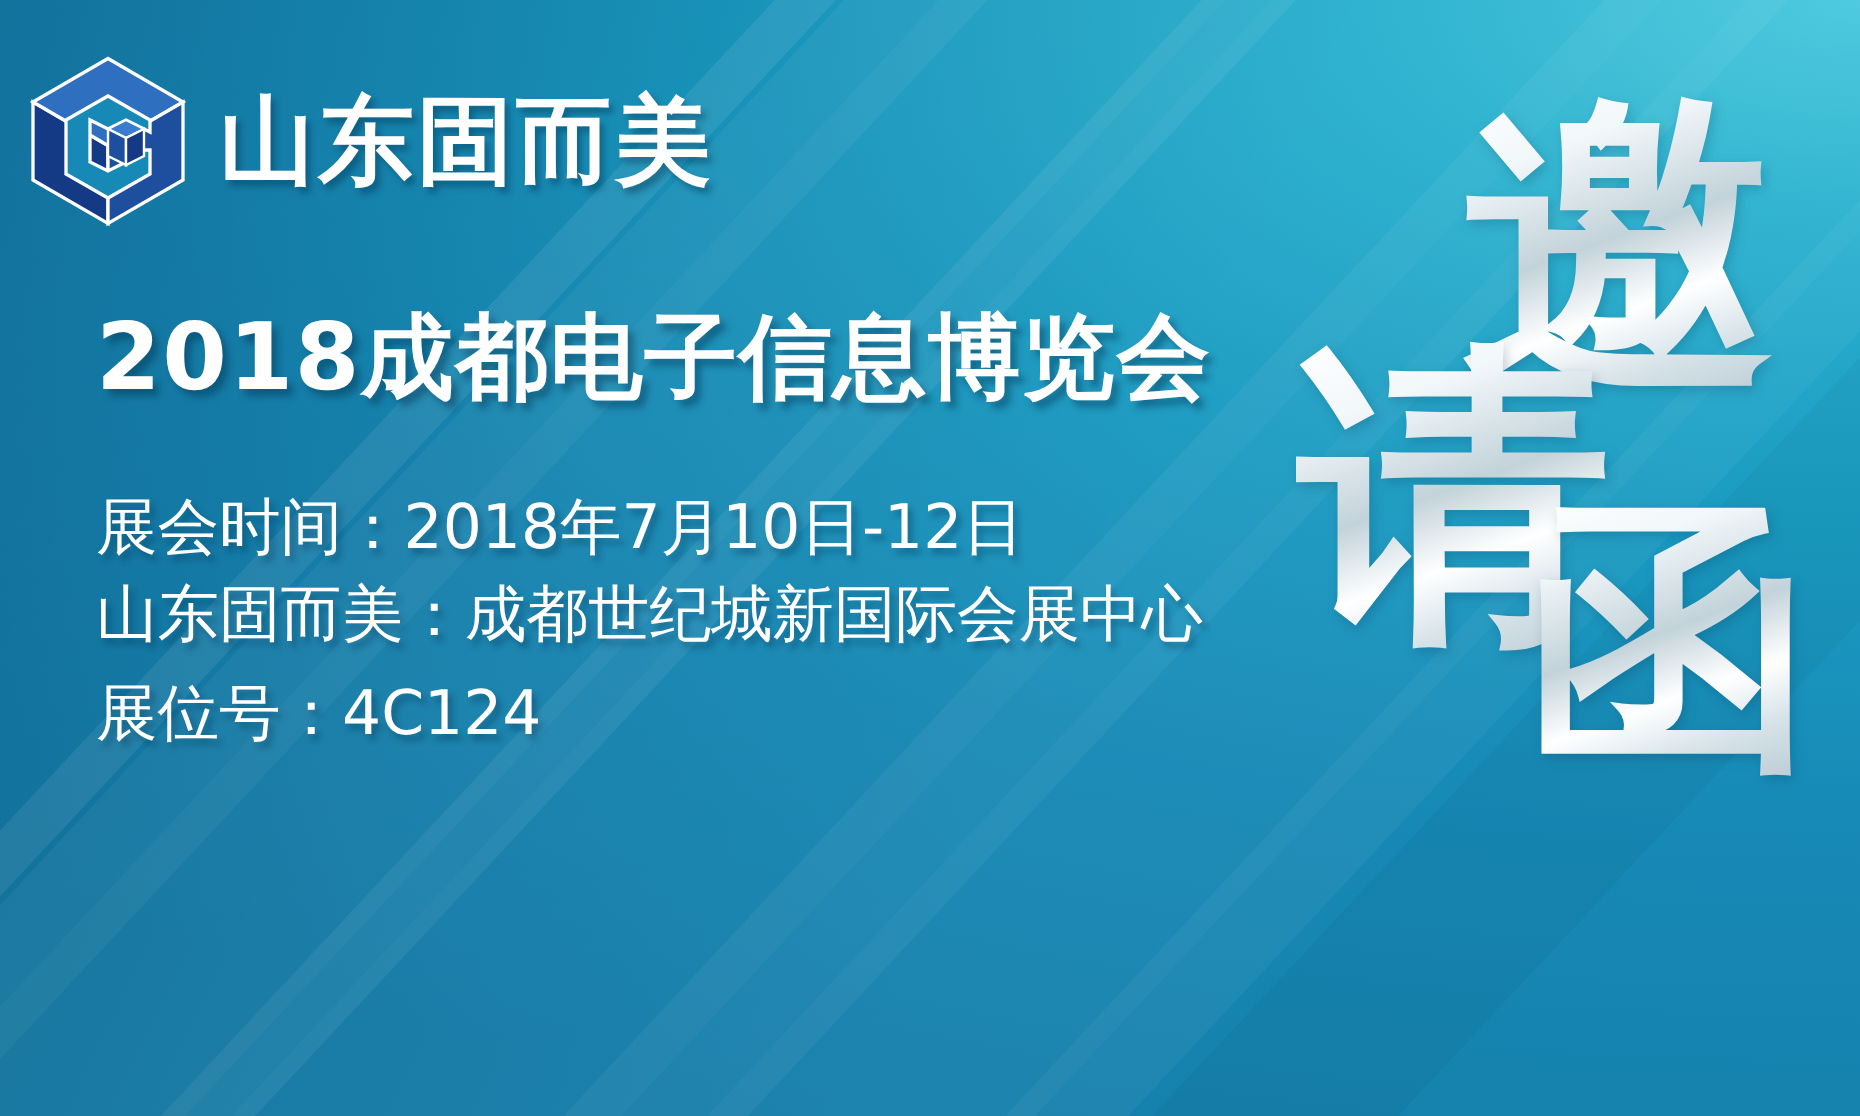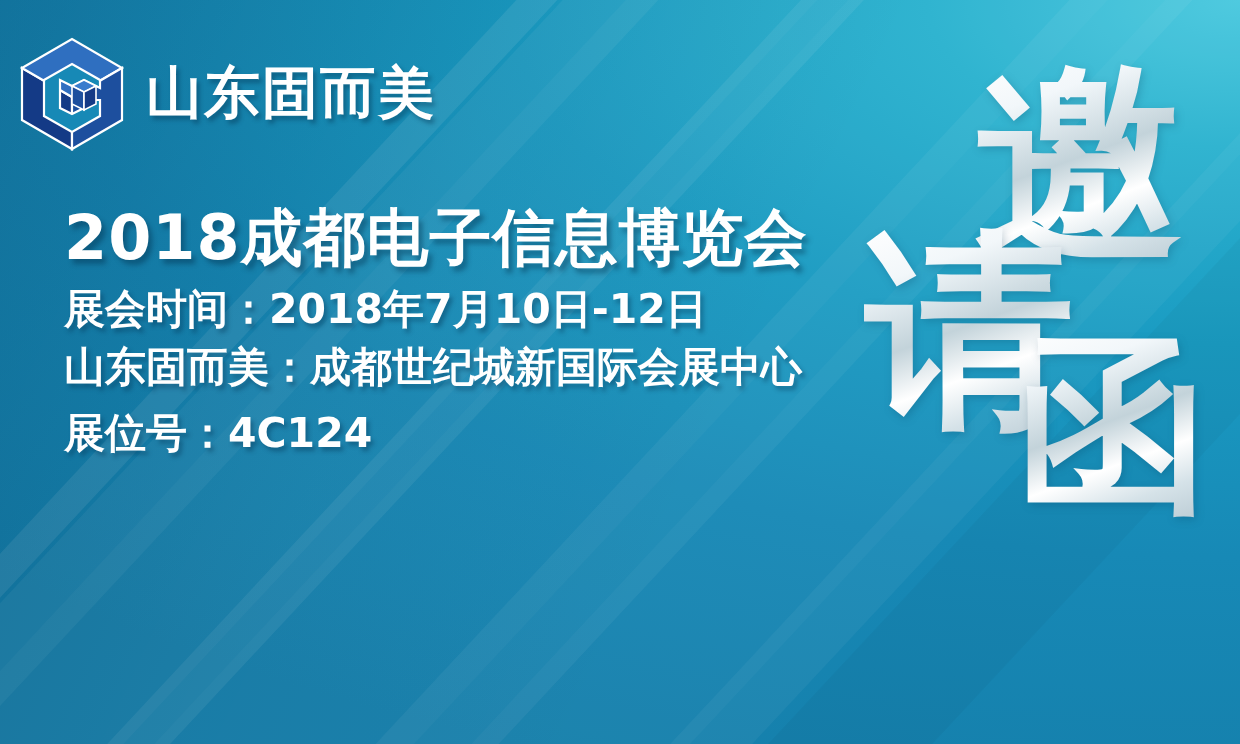--- a/index.html
+++ b/index.html
@@ -68,45 +68,46 @@
 
   
   .logo-row{
     position:absolute; left:16px; top:36px;
     display:flex; align-items:center; gap:18px;
   }
   .logo-mark{ width:112px; height:116px; display:block; }
 
   .company-name{
     font-family:"DejaVu Sans","Liberation Sans",sans-serif;
-    font-size:56px;
+    font-size:64px;
     font-weight:700;
     color:#ffffff;
     letter-spacing:2px;
     text-shadow:3px 4px 4px rgba(0,45,75,0.40);
     white-space:nowrap;
   }
 
   
   .content{ position:absolute; left:64px; top:196px; }
 
   .event-title{
     font-family:"DejaVu Sans","Liberation Sans",sans-serif;
     font-size:62px;
     font-weight:700;
     color:#ffffff;
     letter-spacing:1px;
     white-space:nowrap;
     text-shadow:4px 5px 5px rgba(0,45,75,0.42);
+    margin-bottom:42px;
   }
 
   .info-line{
     font-family:"DejaVu Sans","Liberation Sans",sans-serif;
     font-size:41px;
-    font-weight:700;
+    font-weight:400;
     color:#ffffff;
     white-space:nowrap;
     line-height:1.42;
     text-shadow:3px 4px 4px rgba(0,45,75,0.38);
   }
   .info-line.indent{ padding-left:224px; }
   .info-line.gap-top{ margin-top:8px; }
 </style>
 </head>
 <body>

